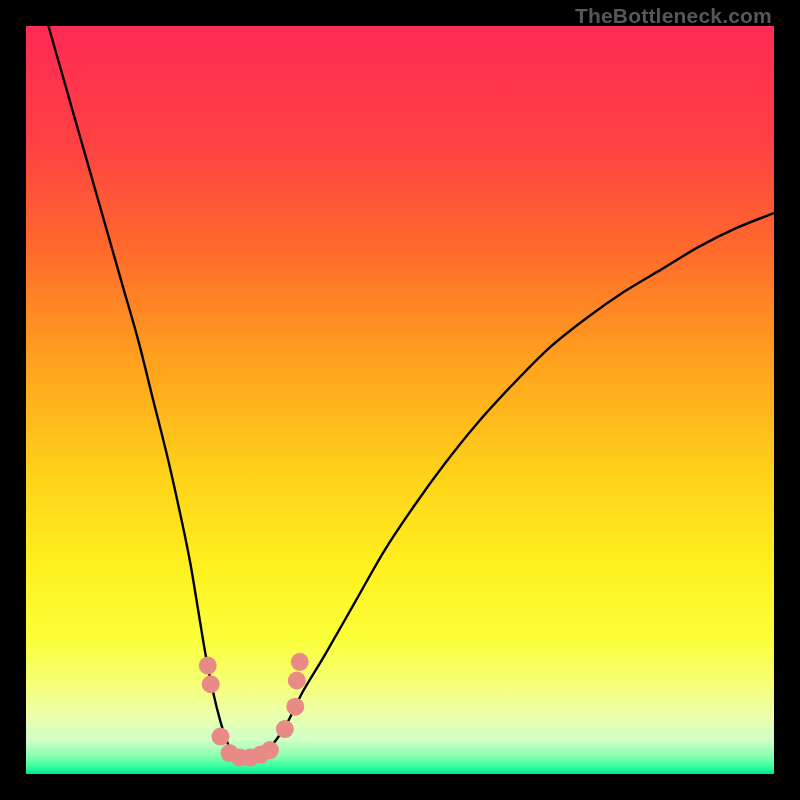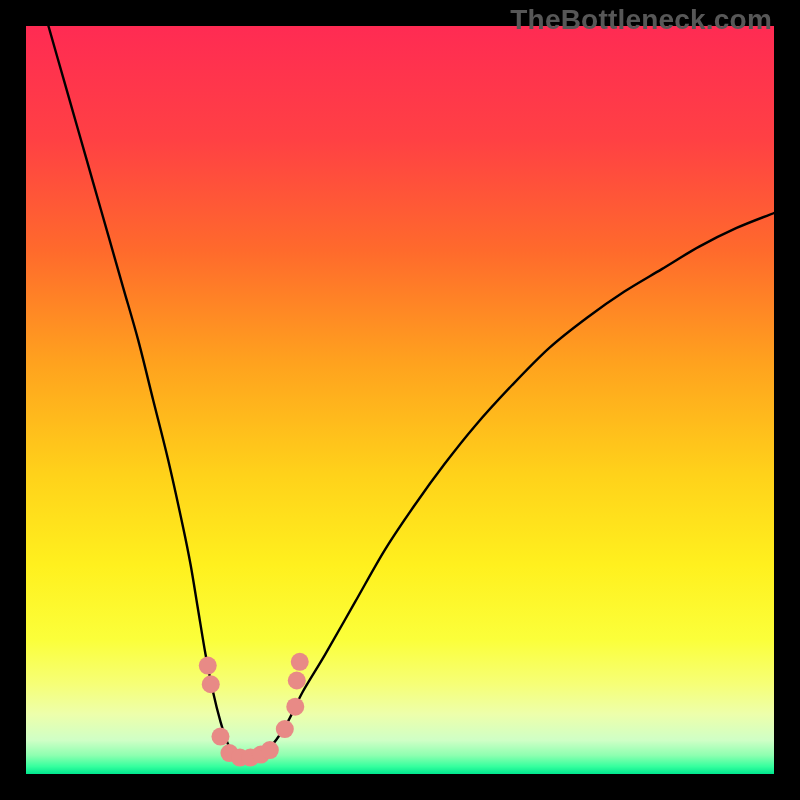--- a/index.html
+++ b/index.html
@@ -22,21 +22,21 @@
     top: 26px;
     width: 748px;
     height: 748px;
     overflow: hidden;
   }
   .watermark {
     position: absolute;
     top: 4px;
     right: 28px;
     font-family: Arial, Helvetica, sans-serif;
-    font-size: 28px;
+    font-size: 21px;
     font-weight: 600;
     color: #575757;
     letter-spacing: 0.2px;
   }
 </style>
 </head>
 <body>
 <div class="frame">
 
   <div class="plot">

